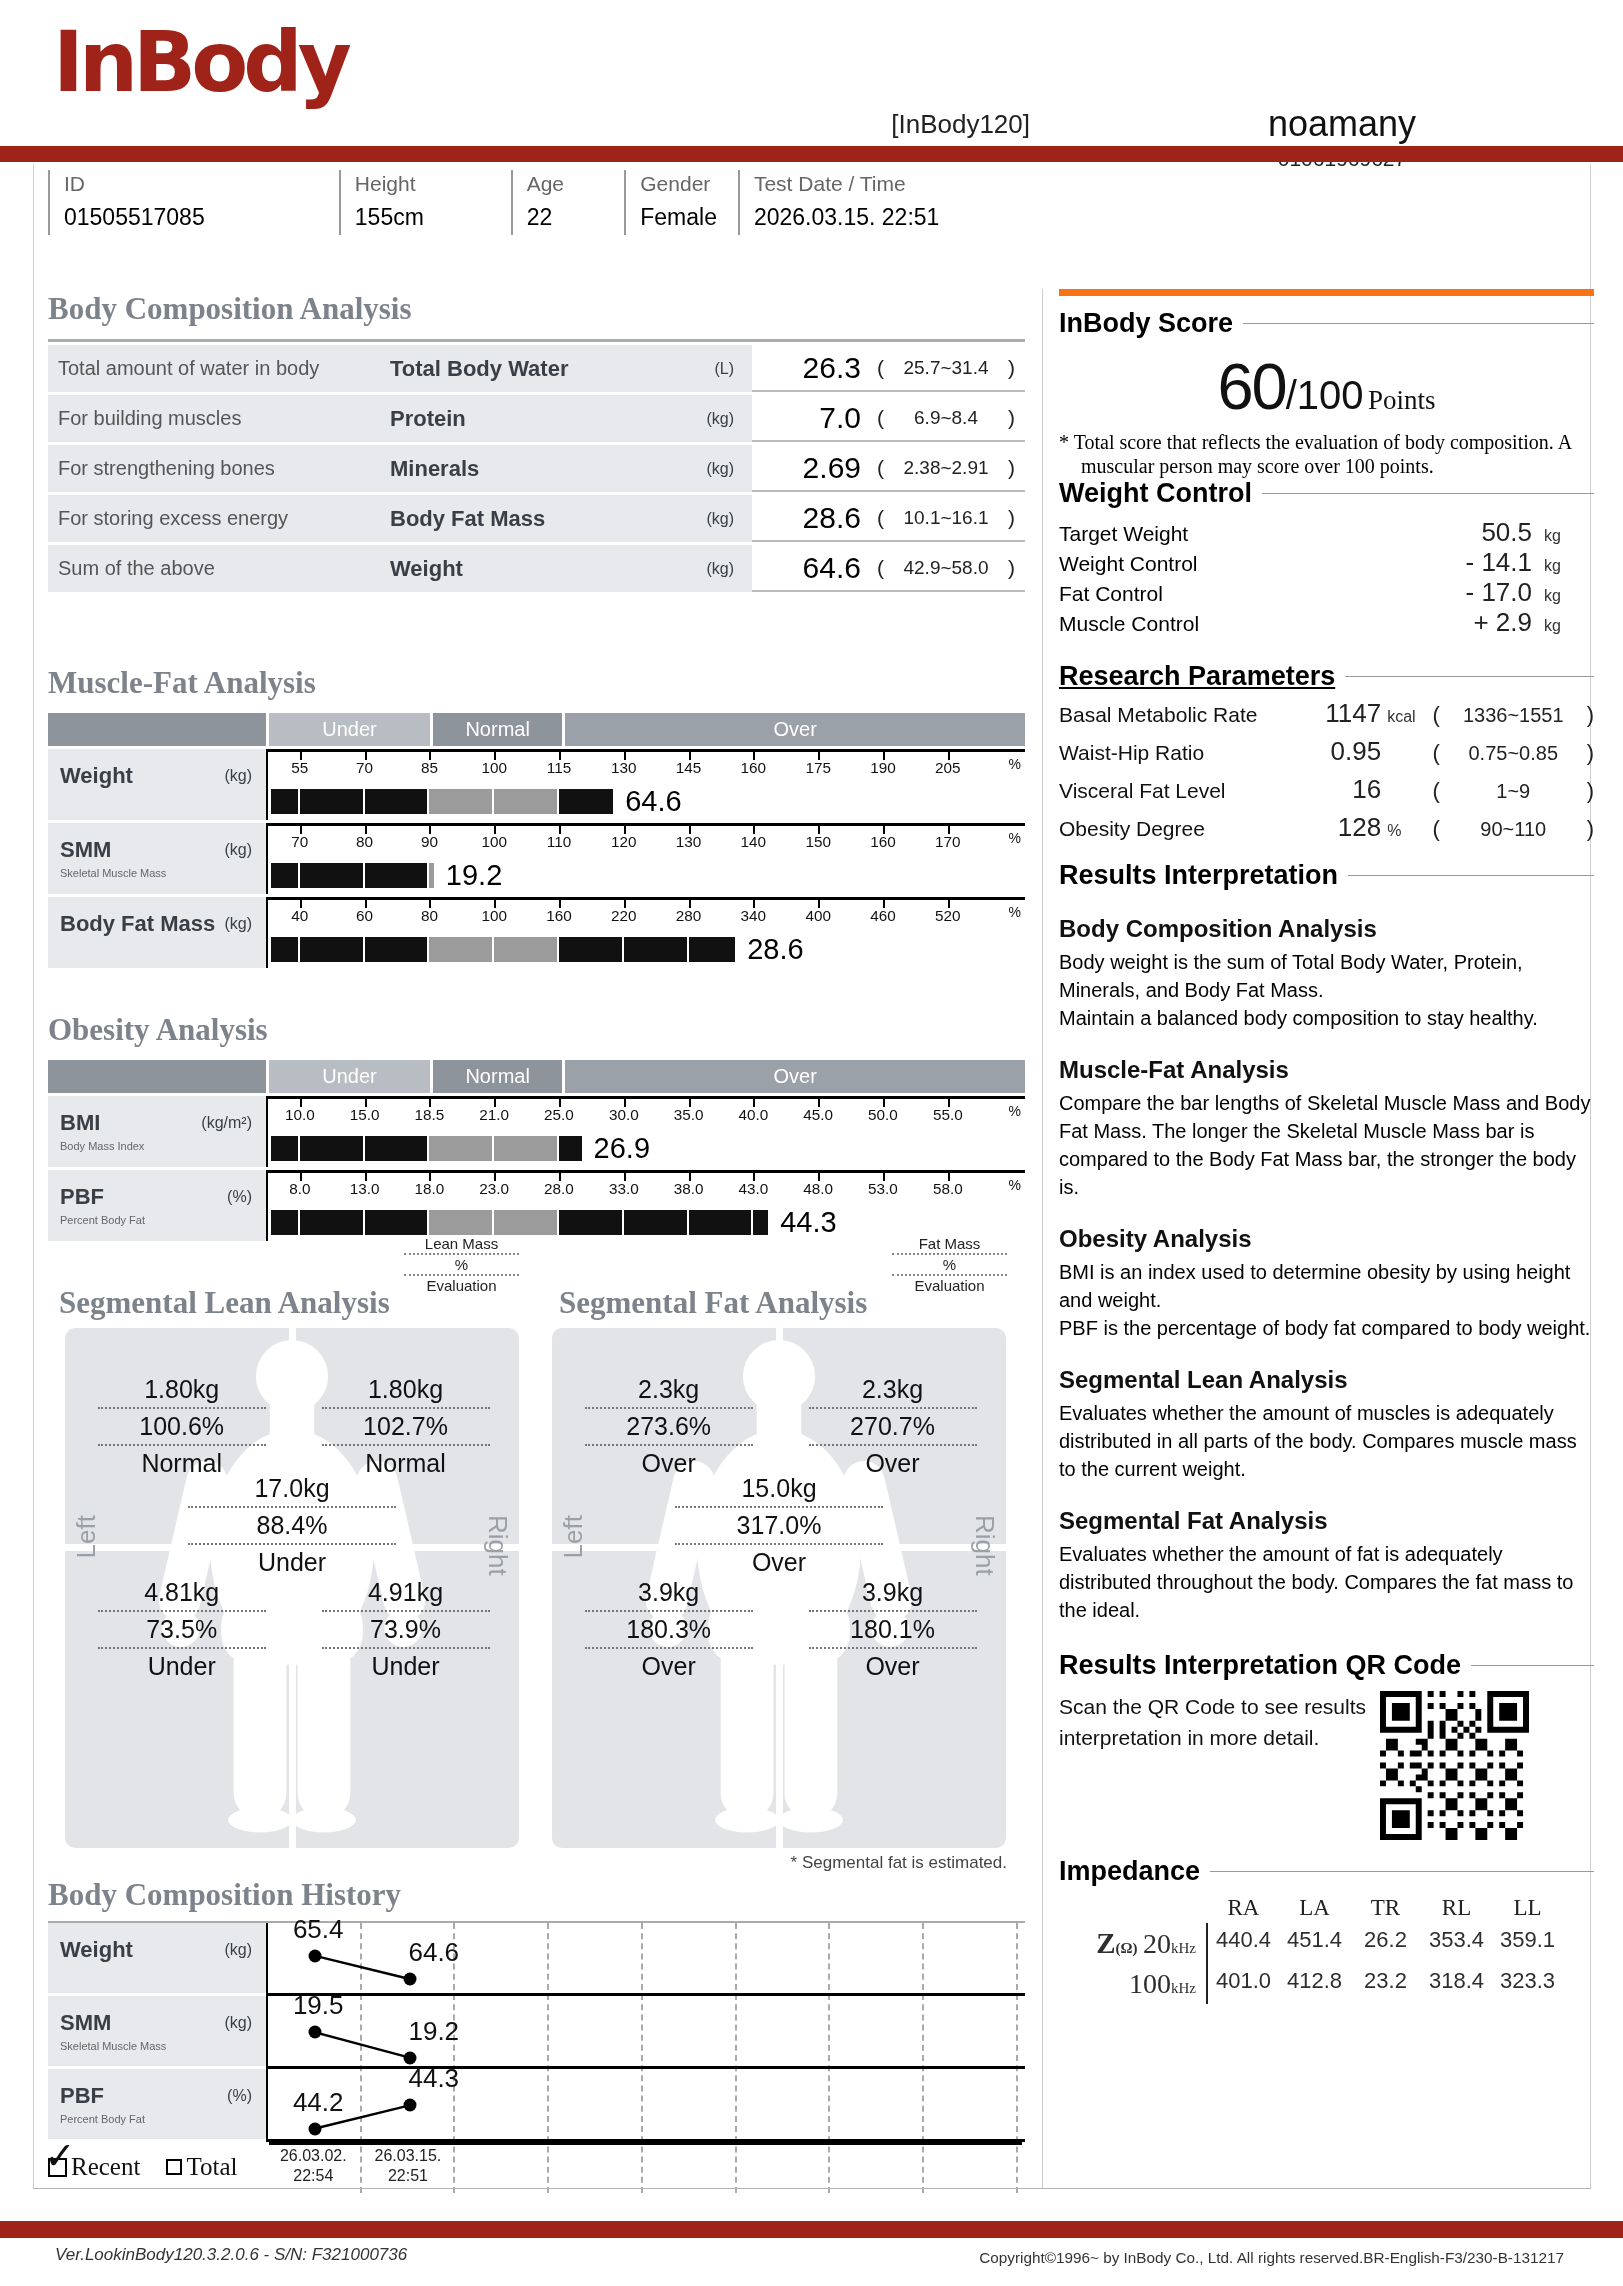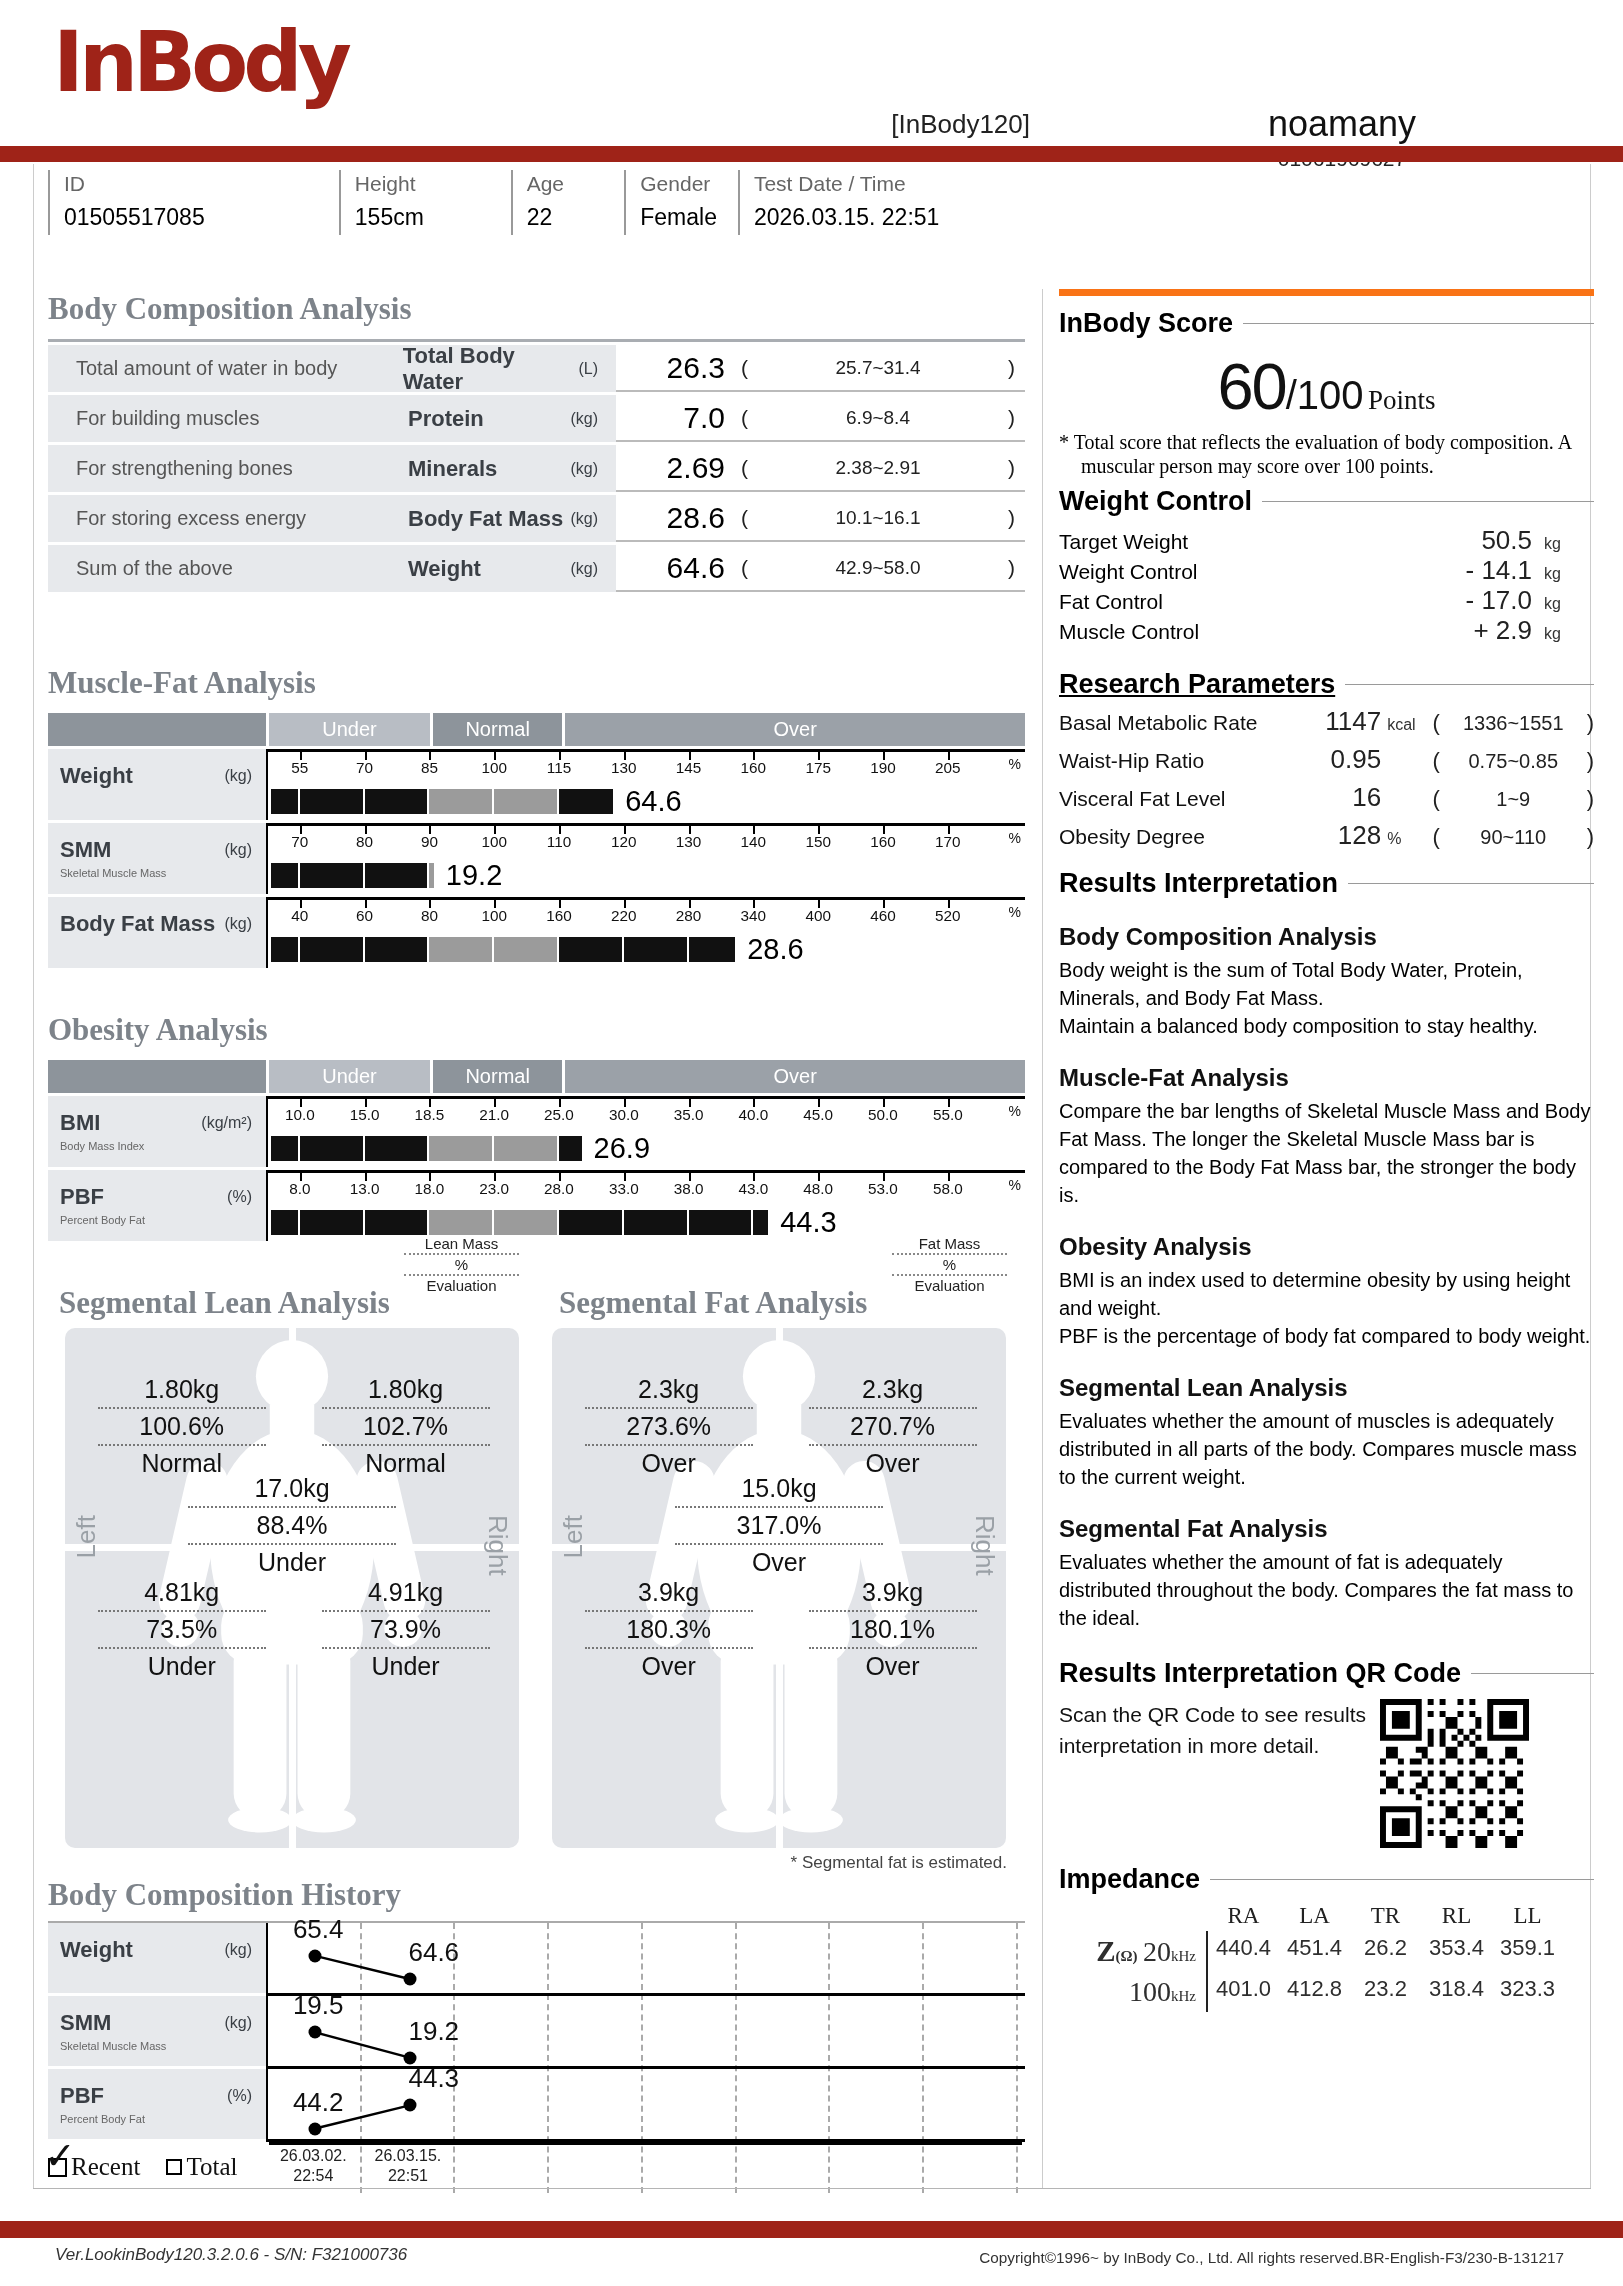--- a/index.html
+++ b/index.html
@@ -23,21 +23,21 @@
   
   .vframe{width:1px;background:#ccc;top:164px;height:2024px;}
   .coldiv{left:1042px;width:1px;background:#ccc;top:289px;height:1899px;}
   .footline{left:33px;top:2188px;width:1558px;height:1px;background:#b5b5b5;}
   
   .sect-title{font-family:"Liberation Serif",serif;font-weight:bold;font-size:31px;color:#7d838a;}
   
   .bc{left:48px;top:291px;width:977px;}
   .bc-table{margin-top:12px;border-top:3px solid #a9adb2;}
   .bc-row{display:flex;height:47px;margin-top:3px;}
-  .bc-left{width:550px;background:#e7e9ec;display:flex;align-items:center;padding-left:18px;}
+  .bc-left{width:704px;background:#e7e9ec;display:flex;align-items:center;}
   .bc-desc{width:332px;padding-left:10px;font-size:20px;color:#555;}
   .bc-name{font-size:22px;font-weight:bold;color:#3a3f45;}
   .bc-unit{margin-left:auto;padding-right:18px;font-size:16px;color:#3a3f45;}
   .bc-vals{flex:1;background:#fff;border-bottom:2px solid #bbb;display:flex;align-items:center;}
   .bc-value{width:109px;text-align:right;font-size:30px;color:#000;}
   .bc-paren{font-size:21px;color:#222;}
   .bc-open{margin-left:16px;}
   .bc-range{flex:1;text-align:center;font-size:19px;color:#222;}
   .bc-close{padding-right:10px;}
   
@@ -104,21 +104,21 @@
   .cb.small{width:12px;height:12px;}
   
   .rcol{left:1059px;top:289px;width:535px;border-top:7px solid #f97316;padding-top:12px;}
   .rhead{display:flex;align-items:center;font-size:27px;font-weight:bold;color:#000;}
   .rhead .rule{flex:1;height:1px;background:#9a9a9a;margin-left:10px;}
   .score-line{text-align:center;margin:10px 0 6px;}
   .score-val{font-size:65px;letter-spacing:-2px;}
   .score-denom{font-size:40px;}
   .score-points{font-family:"Liberation Serif",serif;font-size:27px;}
   .score-note{font-family:"Liberation Serif",serif;font-size:20px;line-height:24px;color:#000;
-              padding-left:22px;text-indent:-22px;margin:6px 0 8px;}
+              padding-left:22px;text-indent:-22px;margin:6px 0 0;}
   .wc-row{display:flex;align-items:baseline;height:30px;}
   .wc-label{font-size:21px;color:#000;}
   .wc-val{margin-left:auto;width:129px;text-align:right;font-size:26px;color:#222;}
   .wc-unit{width:50px;padding-left:12px;font-size:16px;color:#333;}
   .rp-row{display:flex;align-items:baseline;height:38px;}
   .rp-label{font-size:21px;width:238px;}
   .rp-val{width:89px;text-align:right;font-size:26px;color:#222;}
   .rp-unit{width:46px;padding-left:6px;font-size:16px;color:#333;}
   .rp-paren{font-size:22px;color:#222;}
   .rp-range{width:149px;text-align:center;font-size:20px;color:#222;}

